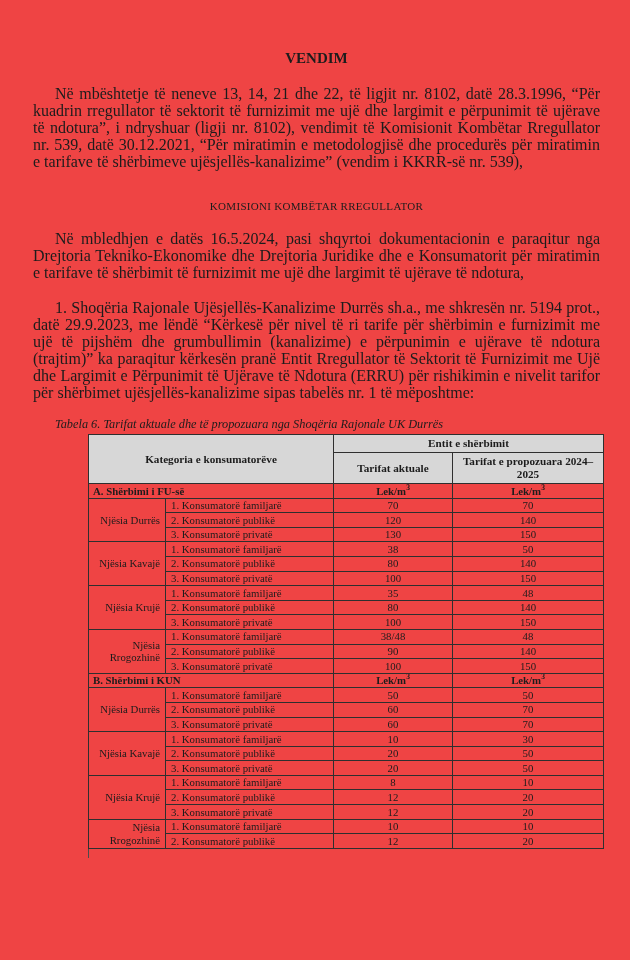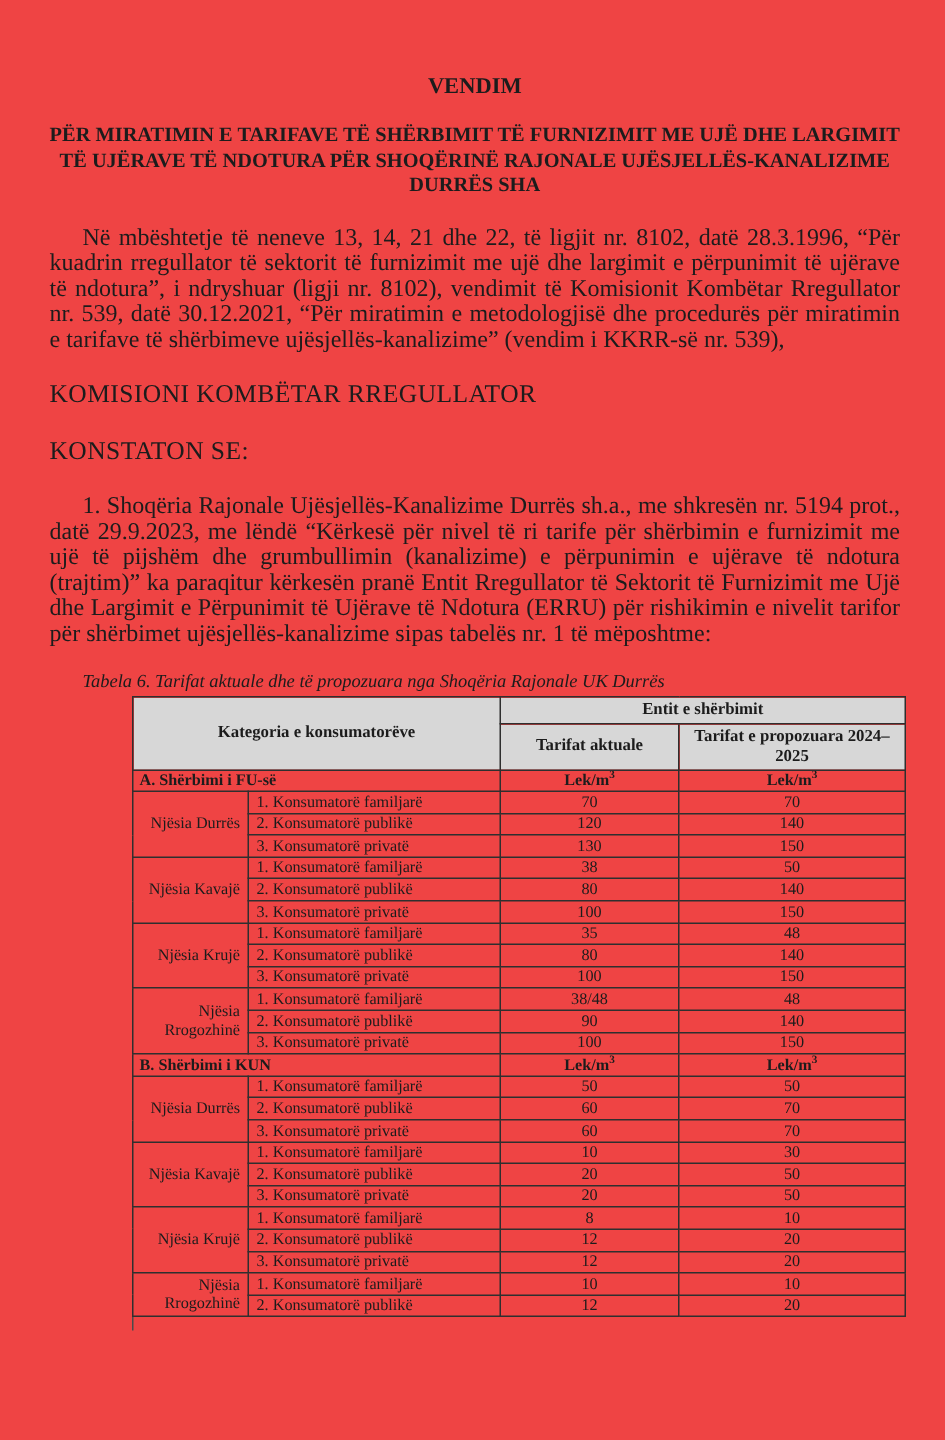--- a/index.html
+++ b/index.html
@@ -33,23 +33,23 @@
     line-height: 16.5px;
   }
   .para {
     margin-top: 18px;
     text-align: justify;
     font-size: 16px;
     line-height: 17px;
     text-indent: 22px;
   }
   .subheading {
-    margin-top: 18px;
-    text-align: left;
-    font-size: 17px;
+    margin-top: 30px;
+    text-align: center;
+    font-size: 11px;
     letter-spacing: 0.3px;
   }
   .table-caption {
     margin-top: 12px;
     margin-left: 22px;
     font-style: italic;
     font-size: 12.3px;
   }
   table.tariffs {
     margin-left: 55px;
@@ -89,28 +89,27 @@
 </head>
 <body>
 
 <div class="page">
   <div class="content">
 
     <div class="doc-heading">
       <div>VENDIM</div>
     </div>
 
-    <div class="doc-title">PËR MIRATIMIN E TARIFAVE TË SHËRBIMIT TË FURNIZIMIT ME UJË DHE LARGIMIT TË UJËRAVE TË NDOTURA PËR SHOQËRINË RAJONALE UJËSJELLËS-KANALIZIME DURRËS SHA</div>
 
     <p class="para">Në mbështetje të neneve 13, 14, 21 dhe 22, të ligjit nr. 8102, datë 28.3.1996, “Për kuadrin rregullator të sektorit të furnizimit me ujë dhe largimit e përpunimit të ujërave të ndotura”, i ndryshuar (ligji nr. 8102), vendimit të Komisionit Kombëtar Rregullator nr. 539, datë 30.12.2021, “Për miratimin e metodologjisë dhe procedurës për miratimin e tarifave të shërbimeve ujësjellës-kanalizime” (vendim i KKRR-së nr. 539),</p>
 
     <div class="subheading">KOMISIONI KOMBËTAR RREGULLATOR</div>
 
-
-    <div class="subheading">KONSTATON SE:</div>
+    <p class="para">Në mbledhjen e datës 16.5.2024, pasi shqyrtoi dokumentacionin e paraqitur nga Drejtoria Tekniko-Ekonomike dhe Drejtoria Juridike dhe e Konsumatorit për miratimin e tarifave të shërbimit të furnizimit me ujë dhe largimit të ujërave të ndotura,</p>
+
 
     <p class="para">1. Shoqëria Rajonale Ujësjellës-Kanalizime Durrës sh.a., me shkresën nr. 5194 prot., datë 29.9.2023, me lëndë “Kërkesë për nivel të ri tarife për shërbimin e furnizimit me ujë të pijshëm dhe grumbullimin (kanalizime) e përpunimin e ujërave të ndotura (trajtim)” ka paraqitur kërkesën pranë Entit Rregullator të Sektorit të Furnizimit me Ujë dhe Largimit e Përpunimit të Ujërave të Ndotura (ERRU) për rishikimin e nivelit tarifor për shërbimet ujësjellës-kanalizime sipas tabelës nr. 1 të mëposhtme:</p>
 
     <div class="table-caption">Tabela 6. Tarifat aktuale dhe të propozuara nga Shoqëria Rajonale UK Durrës</div>
 
     <table class="tariffs">
       <colgroup>
         <col style="width:77px">
         <col style="width:168px">
         <col style="width:119px">

